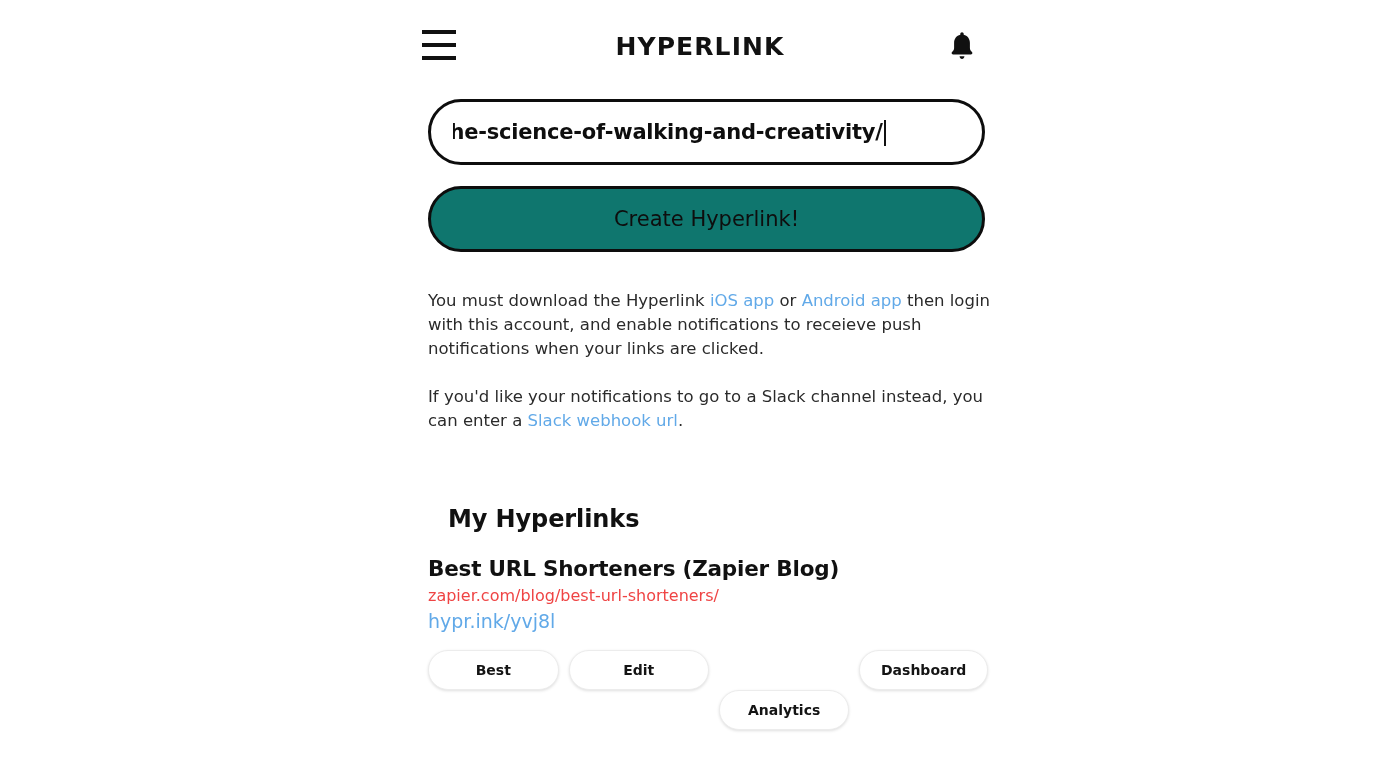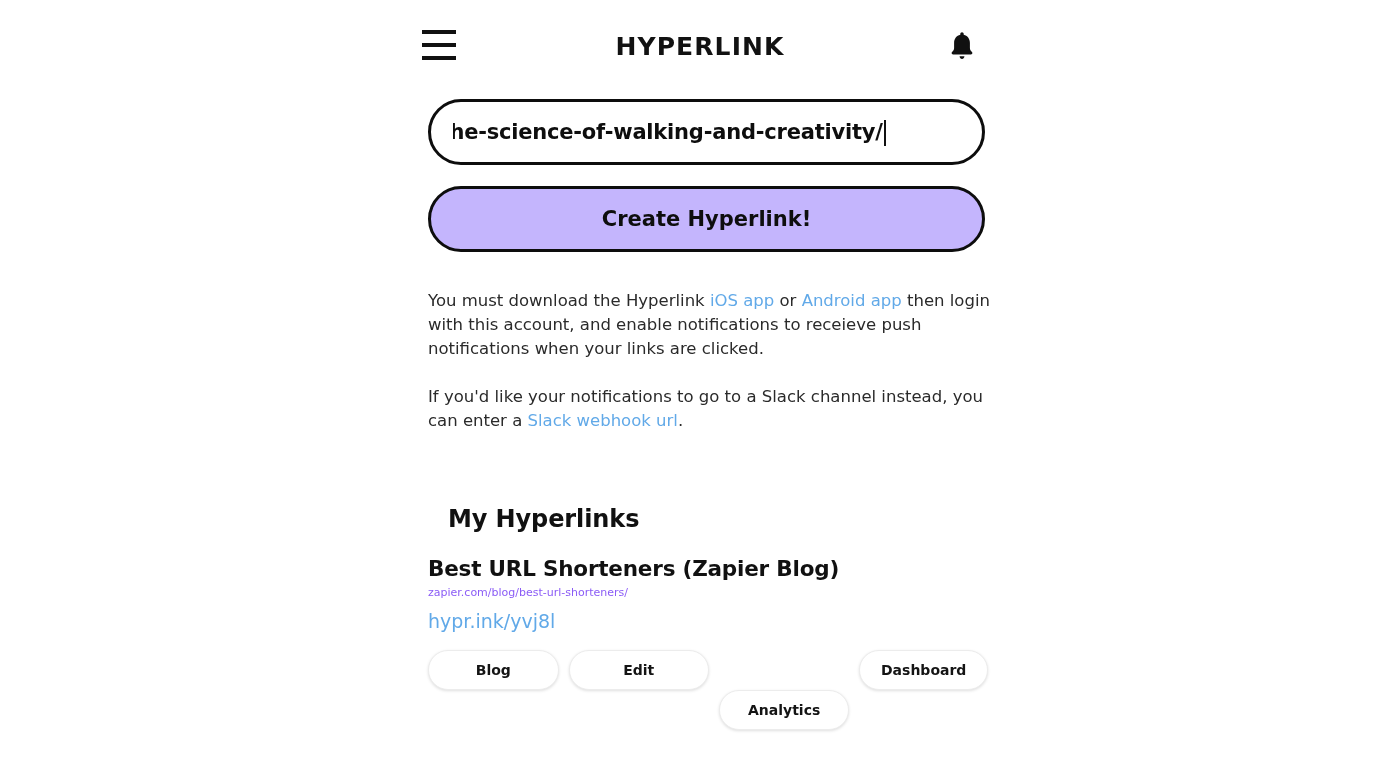--- a/index.html
+++ b/index.html
@@ -134,23 +134,23 @@
 
   
   .create-btn {
     position: absolute;
     left: 428px;
     top: 186px;
     width: 557px;
     height: 66px;
     border: 3px solid #0d0d0d;
     border-radius: 40px;
-    background: #c4b5fd;
+    background: #0f766e;
     font-size: 21px;
-    font-weight: 700;
+    font-weight: 400;
     color: #0e0e0e;
     cursor: pointer;
     font-family: "DejaVu Sans", "Liberation Sans", sans-serif;
   }
 
   
   .help {
     position: absolute;
     left: 428px;
     width: 562px;
@@ -186,22 +186,22 @@
     top: 556px;
     font-size: 21.5px;
     font-weight: 700;
     color: #111111;
     letter-spacing: -0.2px;
   }
   .card-origin {
     position: absolute;
     left: 428px;
     top: 586px;
-    font-size: 11px;
-    color: #8b5cf6;
+    font-size: 16px;
+    color: #ef4444;
   }
   .card-short {
     position: absolute;
     left: 428px;
     top: 610px;
     font-size: 19px;
     color: #61a9e8;
     text-decoration: none;
     cursor: pointer;
   }
@@ -280,19 +280,19 @@
     <span>If you'd like your notifications to go to a Slack channel instead, you can enter a </span><a class="link">Slack webhook url</a><span>.</span>
   </div>
 
   <div class="section-title">My Hyperlinks</div>
 
   <div class="card-title">Best URL Shorteners (Zapier Blog)</div>
   <div class="card-origin">zapier.com/blog/best-url-shorteners/</div>
   <a class="card-short">hypr.ink/yvj8l</a>
 
   <div class="actions">
-    <button class="pill w1">Blog</button>
+    <button class="pill w1">Best</button>
     <button class="pill w2">Edit</button>
     <button class="pill w3">Analytics</button>
     <button class="pill w4">Dashboard</button>
   </div>
 
 </div>
 
 </body></html>

